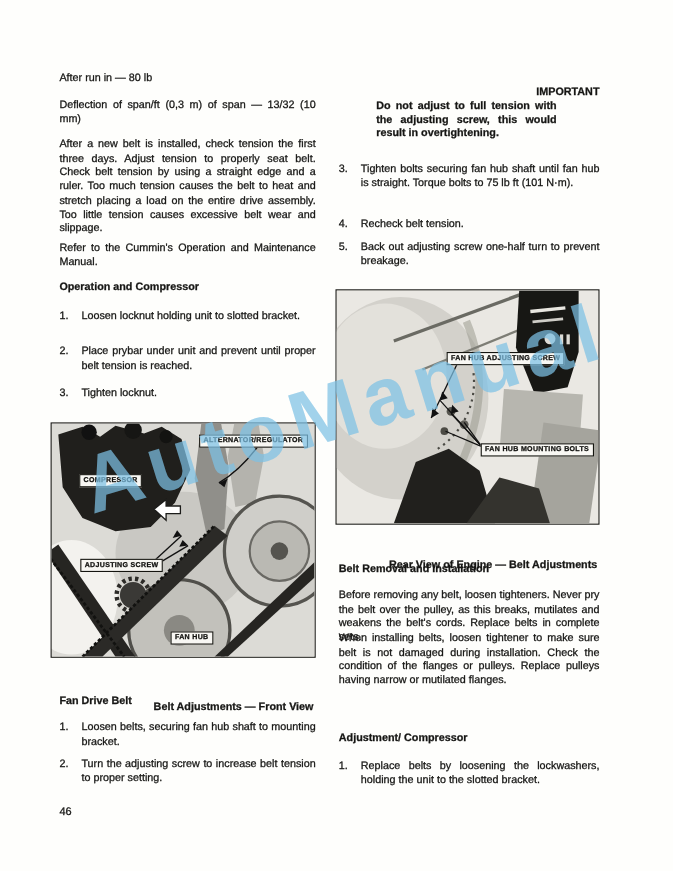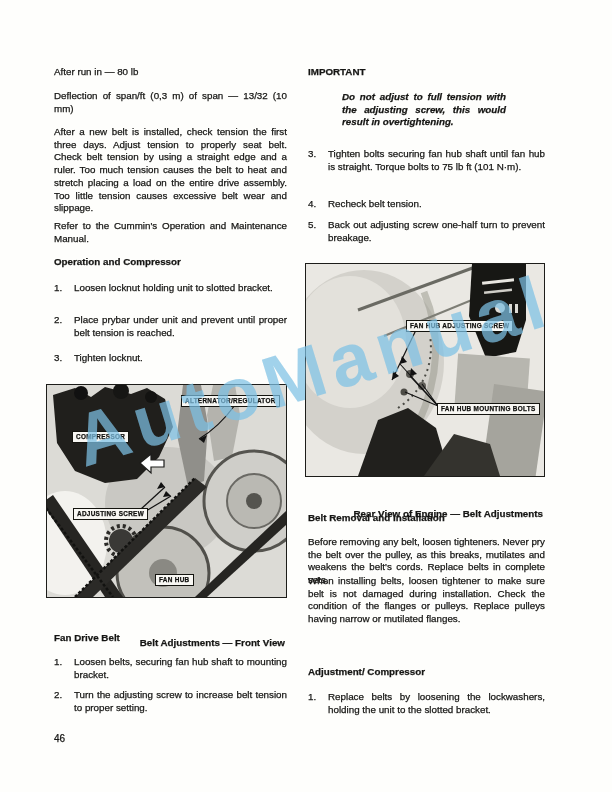--- a/index.html
+++ b/index.html
@@ -5,26 +5,26 @@
   html,body{margin:0;padding:0;background:#ffffff;}
   body{width:612px;height:792px;overflow:hidden;
        font-family:"Liberation Sans",sans-serif;color:#161614;}
   .page{position:relative;width:612px;height:792px;background:#fefefc;}
   .col{position:absolute;top:64px;font-size:9.8px;line-height:12.7px;
        -webkit-text-stroke:0.25px #161614;}
   .col-left{left:54px;width:233px;}
   .col-right{left:308px;width:237px;}
   .p{position:absolute;left:0;width:100%;text-align:justify;}
   .h{position:absolute;left:0;width:100%;font-weight:bold;}
-  .h-center{text-align:left;}
+  .h-center{text-align:right;margin-top:12px;}
   .step{position:absolute;left:0;width:100%;display:flex;}
   .step-num{width:20px;flex:none;}
   .step-body{flex:1;text-align:justify;}
   .imp-body{position:absolute;left:34px;width:164px;font-weight:bold;
-            font-style:italic;text-align:justify;}
+            text-align:justify;}
   .figure{position:absolute;border:1px solid #1d1d1a;background:#e8e7e2;overflow:hidden;}
   .figure svg{display:block;}
   .photo-label{position:absolute;background:#f8f7f3;border:1px solid #14140f;
                color:#0d0d0a;font-size:6.4px;font-weight:bold;line-height:1.2;
                padding:1px 3px;letter-spacing:0.3px;white-space:nowrap;z-index:3;}
   .caption{position:absolute;font-weight:bold;text-align:right;margin-top:32px;}
   .pageno{position:absolute;left:54px;top:733px;font-size:10px;font-weight:normal;
           -webkit-text-stroke:0.25px #161614;}
   .watermark{position:absolute;left:66px;top:408px;z-index:9;pointer-events:none;
              font-weight:bold;font-size:74px;line-height:1;letter-spacing:7px;

